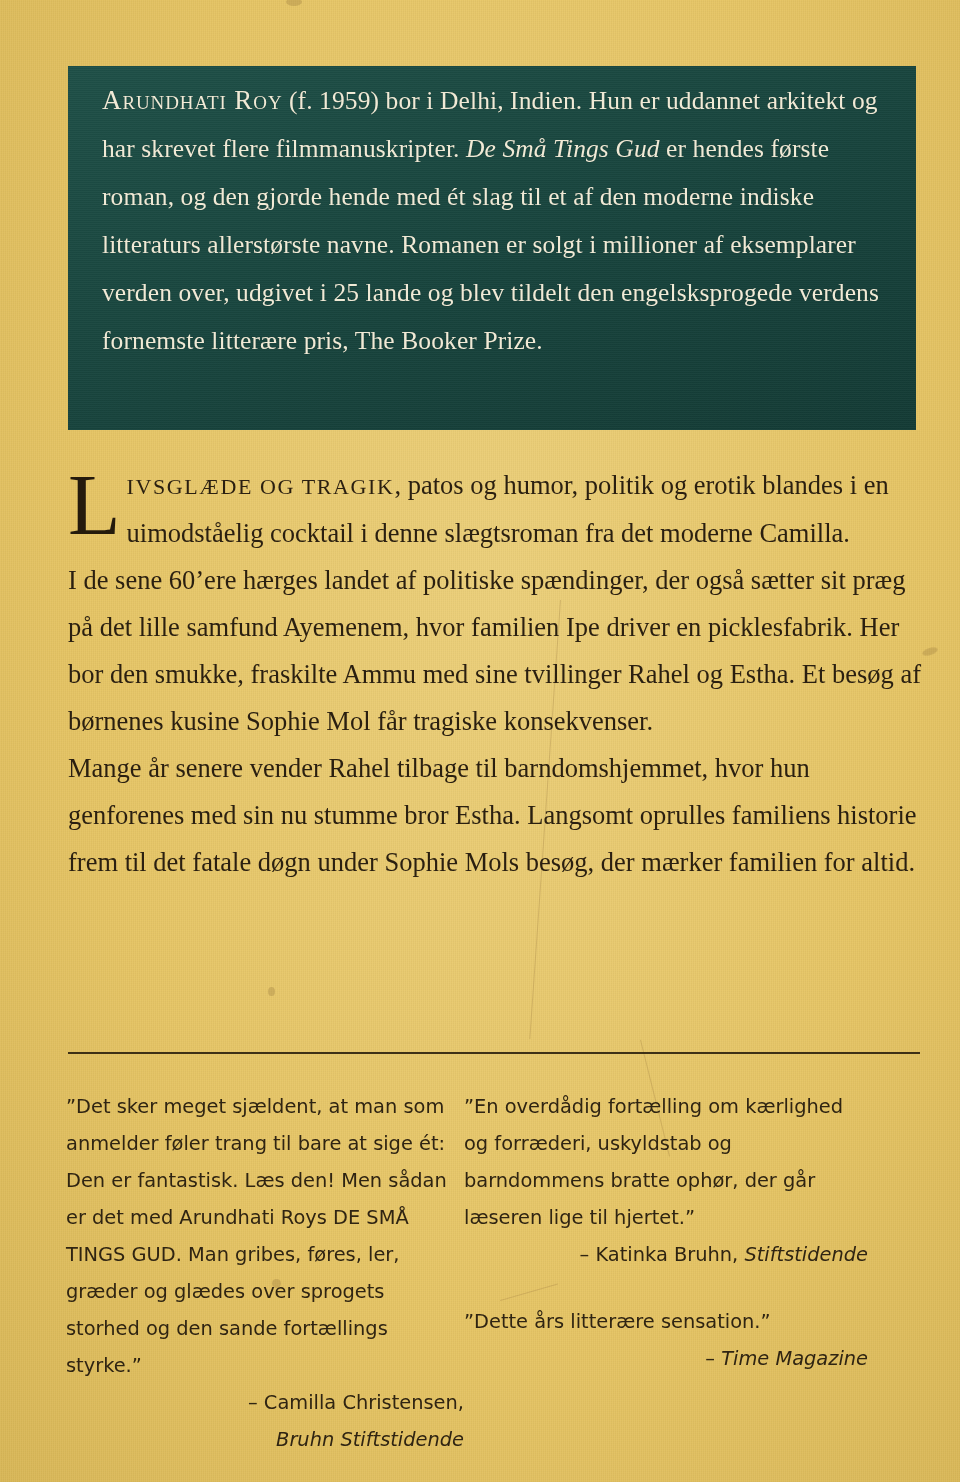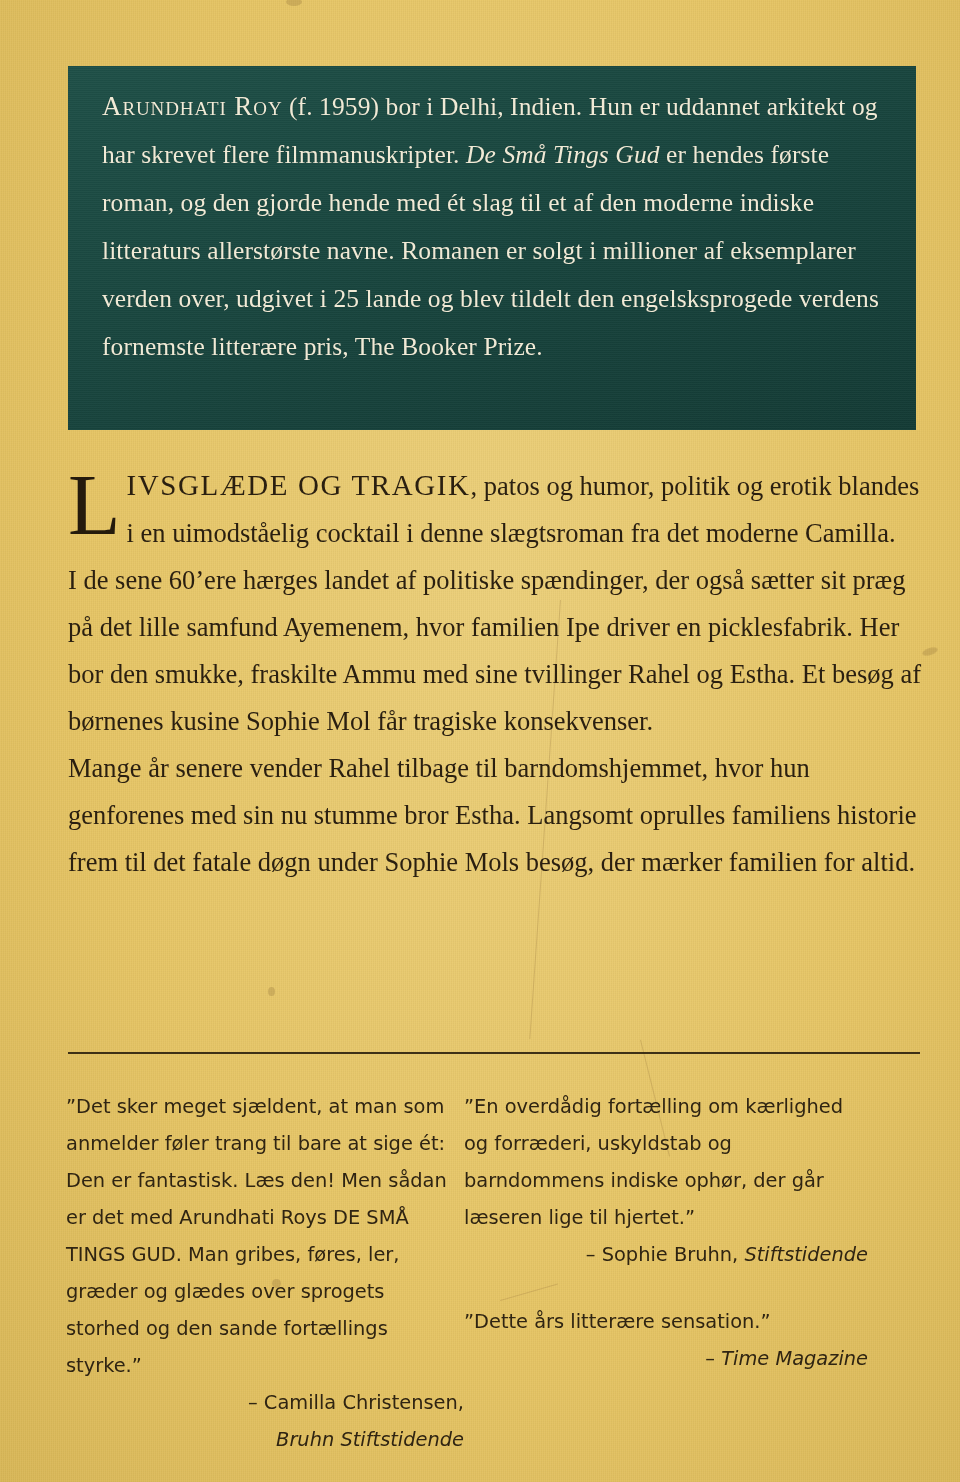--- a/index.html
+++ b/index.html
@@ -55,21 +55,21 @@
   #author-box {
     position: absolute;
     left: 68px;
     top: 66px;
     width: 848px;
     height: 364px;
     background:
       repeating-linear-gradient(0deg, rgba(255,255,255,.022) 0 1px, rgba(0,0,0,.03) 1px 2px),
       linear-gradient(160deg, #1f5048 0%, #18443d 55%, #143b35 100%);
     box-sizing: border-box;
-    padding: 16px 34px 20px 34px;
+    padding: 10px 34px 20px 34px;
   }
   #author-text {
     color: #f0ead6;
     font-size: 25.5px;
     line-height: 48px;
     text-align: left;
     letter-spacing: .1px;
     text-shadow: 0 0 1px rgba(0,0,0,.35);
   }
   .smallcaps {
@@ -98,21 +98,21 @@
     font-size: 86px;
     line-height: 70px;
     padding: 6px 4px 0 0;
     margin: 2px 2px 0 0;
     color: #241a0c;
     font-family: "Liberation Serif", serif;
   }
   .lead-caps {
     font-variant: small-caps;
     letter-spacing: 1.6px;
-    font-size: 29px;
+    font-size: 22px;
   }
 
   
   #divider {
     position: absolute;
     left: 68px;
     top: 1052px;
     width: 852px;
     height: 2px;
     background: #30240f;
@@ -175,22 +175,22 @@
     <div class="review-col left">
       <div class="quote-block">
         <p class="quote-body">”Det sker meget sjældent, at man som anmelder føler trang til bare at sige ét: Den er fantastisk. Læs den! Men sådan er det med Arundhati Roys DE SMÅ TINGS GUD. Man gribes, føres, ler, græder og glædes over sprogets storhed og den sande fortællings styrke.”</p>
         <p class="attribution"><span>– Camilla Christensen,</span></p>
         <p class="attribution"><span class="source">Bruhn Stiftstidende</span></p>
       </div>
     </div>
 
     <div class="review-col right">
       <div class="quote-block">
-        <p class="quote-body">”En overdådig fortælling om kærlighed og forræderi, uskyldstab og barndommens indiske ophør, der går læseren lige til hjertet.”</p>
-        <p class="attribution"><span>– Sophie Bruhn, </span><span class="source">Stiftstidende</span></p>
+        <p class="quote-body">”En overdådig fortælling om kærlighed og forræderi, uskyldstab og barndommens bratte ophør, der går læseren lige til hjertet.”</p>
+        <p class="attribution"><span>– Katinka Bruhn, </span><span class="source">Stiftstidende</span></p>
       </div>
       <div class="quote-block">
         <p class="quote-body">”Dette års litterære sensation.”</p>
         <p class="attribution"><span>– </span><span class="source">Time Magazine</span></p>
       </div>
     </div>
 
   </div>
 
 </div>

